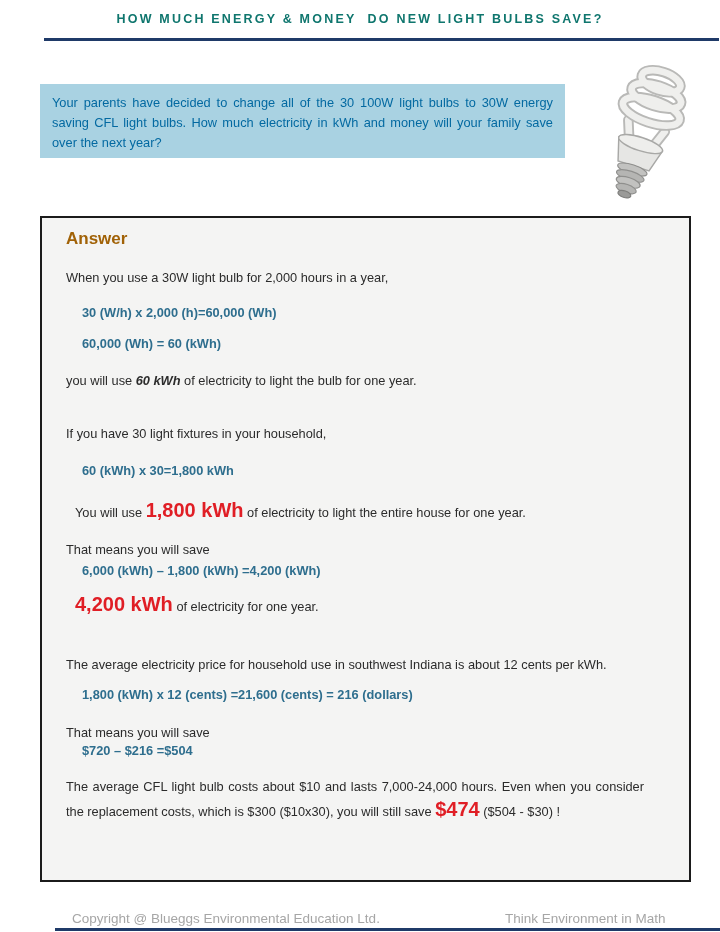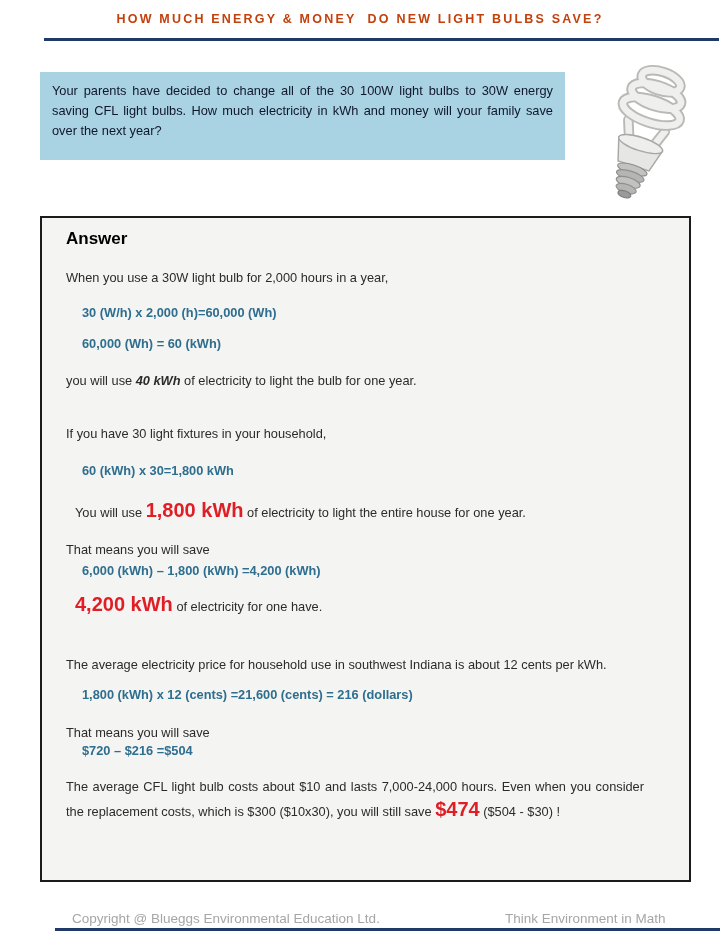--- a/index.html
+++ b/index.html
@@ -3,39 +3,39 @@
 <meta charset="utf-8">
 <style>
   html,body{margin:0;padding:0;background:#ffffff;}
   .page{
     position:relative;width:720px;height:932px;background:#ffffff;overflow:hidden;
     font-family:"Liberation Sans", sans-serif;color:#2b2b2b;
   }
   
   .header-title{
     position:absolute;top:12px;left:0;width:720px;text-align:center;
-    font-size:12.5px;font-weight:bold;letter-spacing:2.2px;color:#c2410c;white-space:pre;
+    font-size:12.5px;font-weight:bold;letter-spacing:2.2px;color:#0f766e;white-space:pre;
   }
   .top-rule{position:absolute;top:38px;left:44px;right:1px;height:3px;background:#1f3a68;}
   
   .question-box{
-    position:absolute;left:40px;top:72px;width:501px;
-    background:#a9d2e2;color:#0f172a;
+    position:absolute;left:40px;top:84px;width:501px;
+    background:#a9d2e2;color:#0369a1;
     font-size:12.8px;line-height:1.55;text-align:justify;
-    padding:9px 12px 20px 12px;
+    padding:9px 12px 6px 12px;
   }
   
   .bulb-wrap{position:absolute;left:576px;top:50px;width:134px;height:164px;}
   
   .answer-box{
     position:absolute;left:40px;top:216px;width:651px;height:666px;
     background:#f4f4f3;border:2px solid #1b1b1b;box-sizing:border-box;
     padding:10px 45px 0 24px;
   }
-  .answer-heading{font-size:17px;font-weight:bold;color:#000000;margin:0 0 0 0;line-height:22px;}
+  .answer-heading{font-size:17px;font-weight:bold;color:#a16207;margin:0 0 0 0;line-height:22px;}
   .body-line{font-size:12.8px;line-height:15px;margin:0;}
   .formula{font-size:12.8px;font-weight:bold;color:#2e6e8e;line-height:15px;margin:16px;}
   .red-big{color:#e01e25;font-weight:bold;font-size:20px;line-height:20px;}
   .bi{font-weight:bold;font-style:italic;}
   .just{text-align:justify;}
   .mt20{margin-top:20px;}
   .mt22{margin-top:22px;}
   .mt38{margin-top:38px;}
   .mt17{margin-top:17px;}
   .mt6{margin-top:6px;}
@@ -92,31 +92,31 @@
   </div>
 
   <div class="answer-box">
     <div class="answer-heading">Answer</div>
 
     <p class="body-line mt20">When you use a 30W light bulb for 2,000 hours in a year,</p>
 
     <p class="formula mt20">30 (W/h) x 2,000 (h)=60,000 (Wh)</p>
     <p class="formula mt6">60,000 (Wh) = 60 (kWh)</p>
 
-    <p class="body-line mt22"><span>you will use </span><span class="bi">40 kWh</span><span> of electricity to light the bulb for one year.</span></p>
+    <p class="body-line mt22"><span>you will use </span><span class="bi">60 kWh</span><span> of electricity to light the bulb for one year.</span></p>
 
     <p class="body-line mt38">If you have 30 light fixtures in your household,</p>
 
     <p class="formula mt22">60 (kWh) x 30=1,800 kWh</p>
 
     <p class="body-line tall mt22"><span>You will use </span><span class="red-big">1,800 kWh</span><span> of electricity to light the entire house for one year.</span></p>
 
     <p class="body-line mt17">That means you will save</p>
     <p class="formula mt6">6,000 (kWh) – 1,800 (kWh) =4,200 (kWh)</p>
-    <p class="body-line tall mt3"><span class="red-big">4,200 kWh</span><span> of electricity for one have.</span></p>
+    <p class="body-line tall mt3"><span class="red-big">4,200 kWh</span><span> of electricity for one year.</span></p>
 
     <p class="body-line p2lines just mt36">The average electricity price for household use in southwest Indiana is about 12 cents per kWh.</p>
 
     <p class="formula mt12">1,800 (kWh) x 12 (cents) =21,600 (cents) = 216 (dollars)</p>
 
     <p class="body-line mt23">That means you will save</p>
     <p class="formula mt3">$720 – $216 =$504</p>
 
     <p class="body-line p3lines just mt15"><span>The average CFL light bulb costs about $10 and lasts 7,000-24,000 hours.   Even when you consider the replacement costs, which is $300 ($10x30), you will still save </span><span class="red-big">$474</span><span> ($504 - $30) !</span></p>
   </div>

